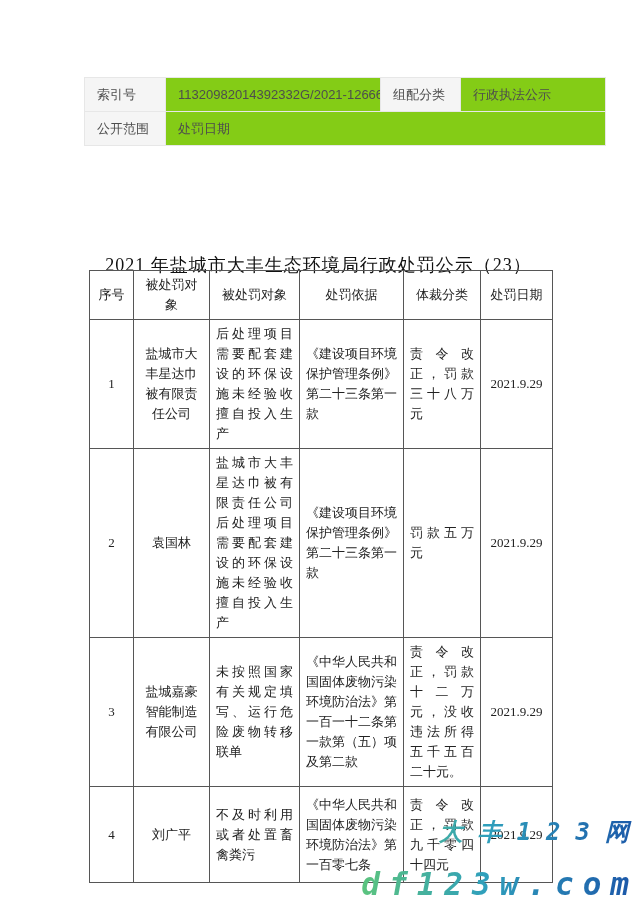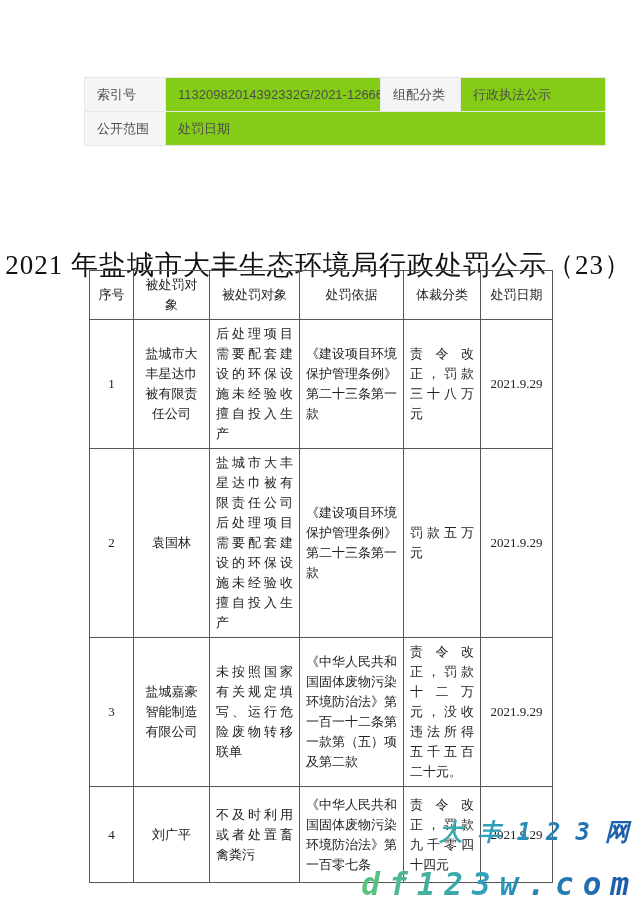--- a/index.html
+++ b/index.html
@@ -27,21 +27,21 @@
     overflow:hidden;
   }
   .meta-table td.m-label{background:#f5f5f5;}
   .meta-table td.m-value{background:#84cc16;}
 
   
   .doc-title{
     position:absolute;left:0;top:250px;width:637px;
     text-align:center;
     font-family:"Liberation Serif","DejaVu Serif",serif;
-    font-size:27px;
+    font-size:18px;
     letter-spacing:1px;
     color:#111111;
     line-height:30px;
   }
 
   
   .penalty-table{
     position:absolute;left:89px;top:270px;width:463px;
     border-collapse:collapse;table-layout:fixed;
     font-family:"Liberation Serif","DejaVu Serif",serif;

